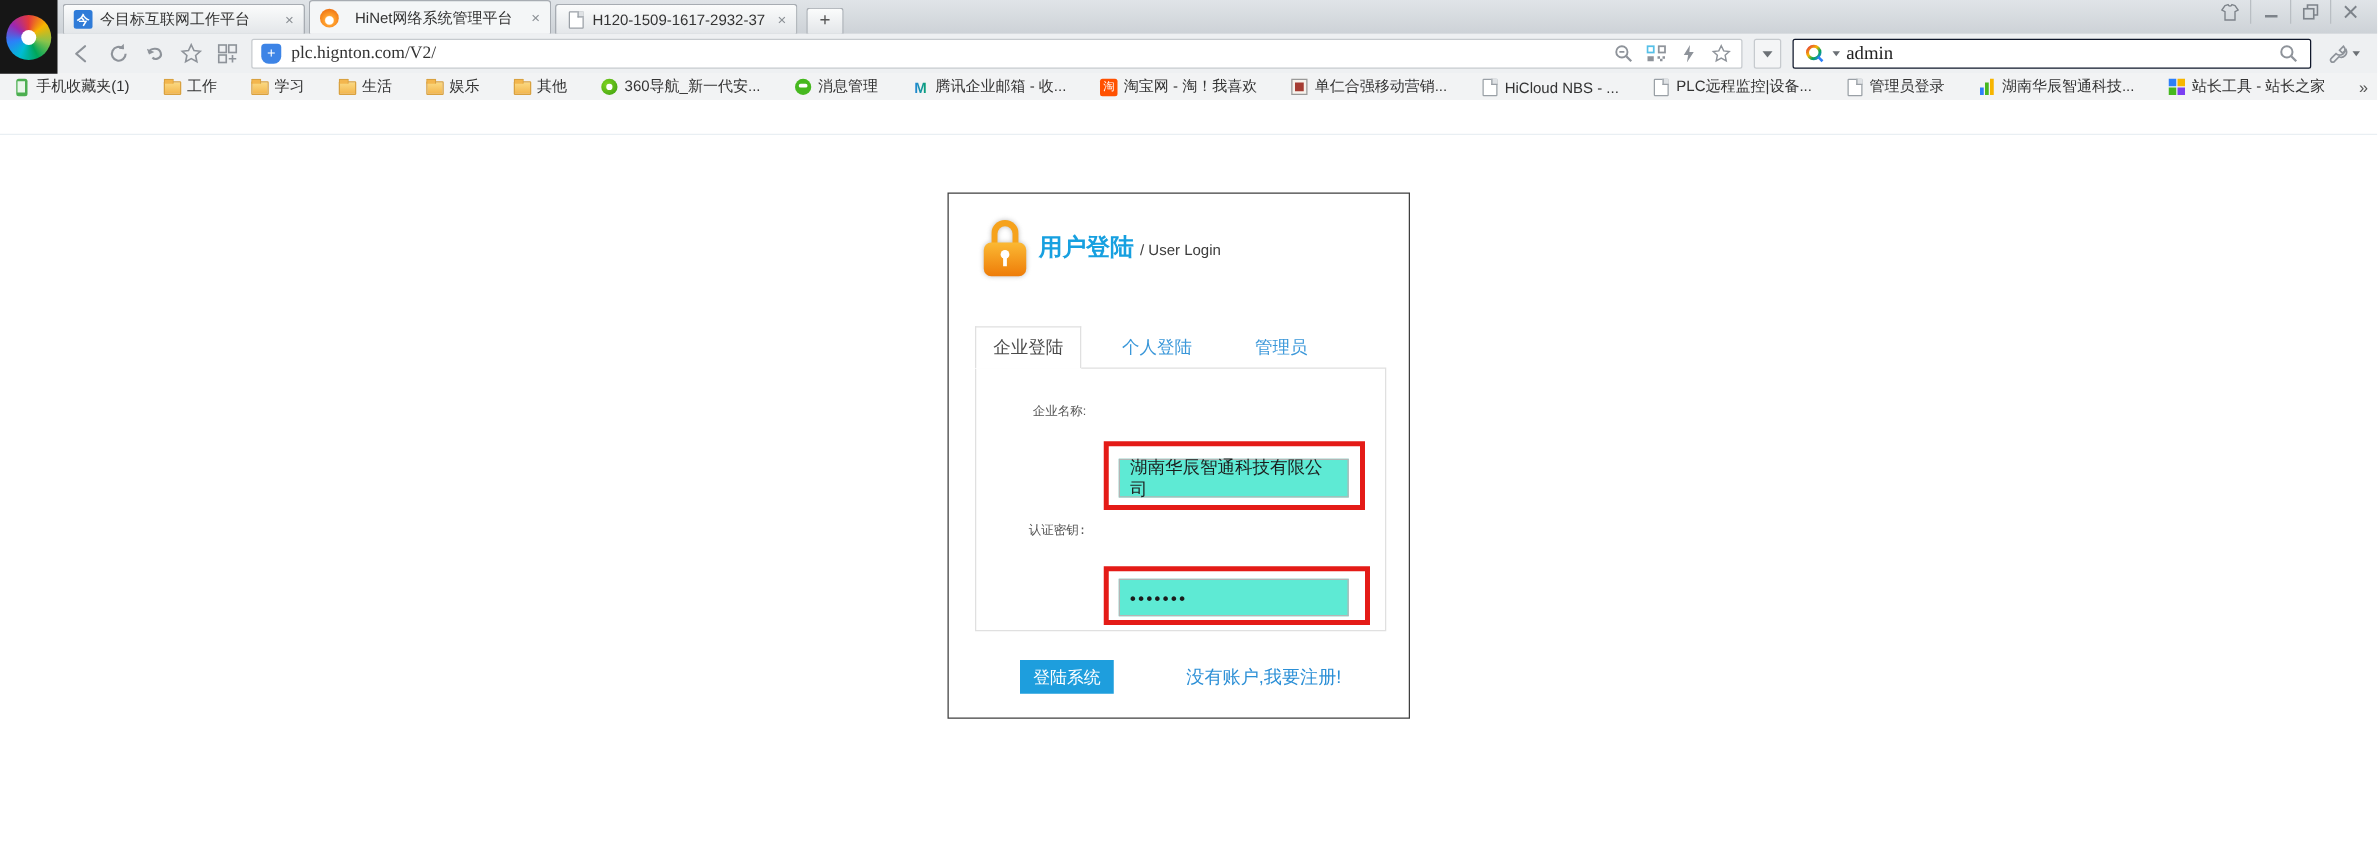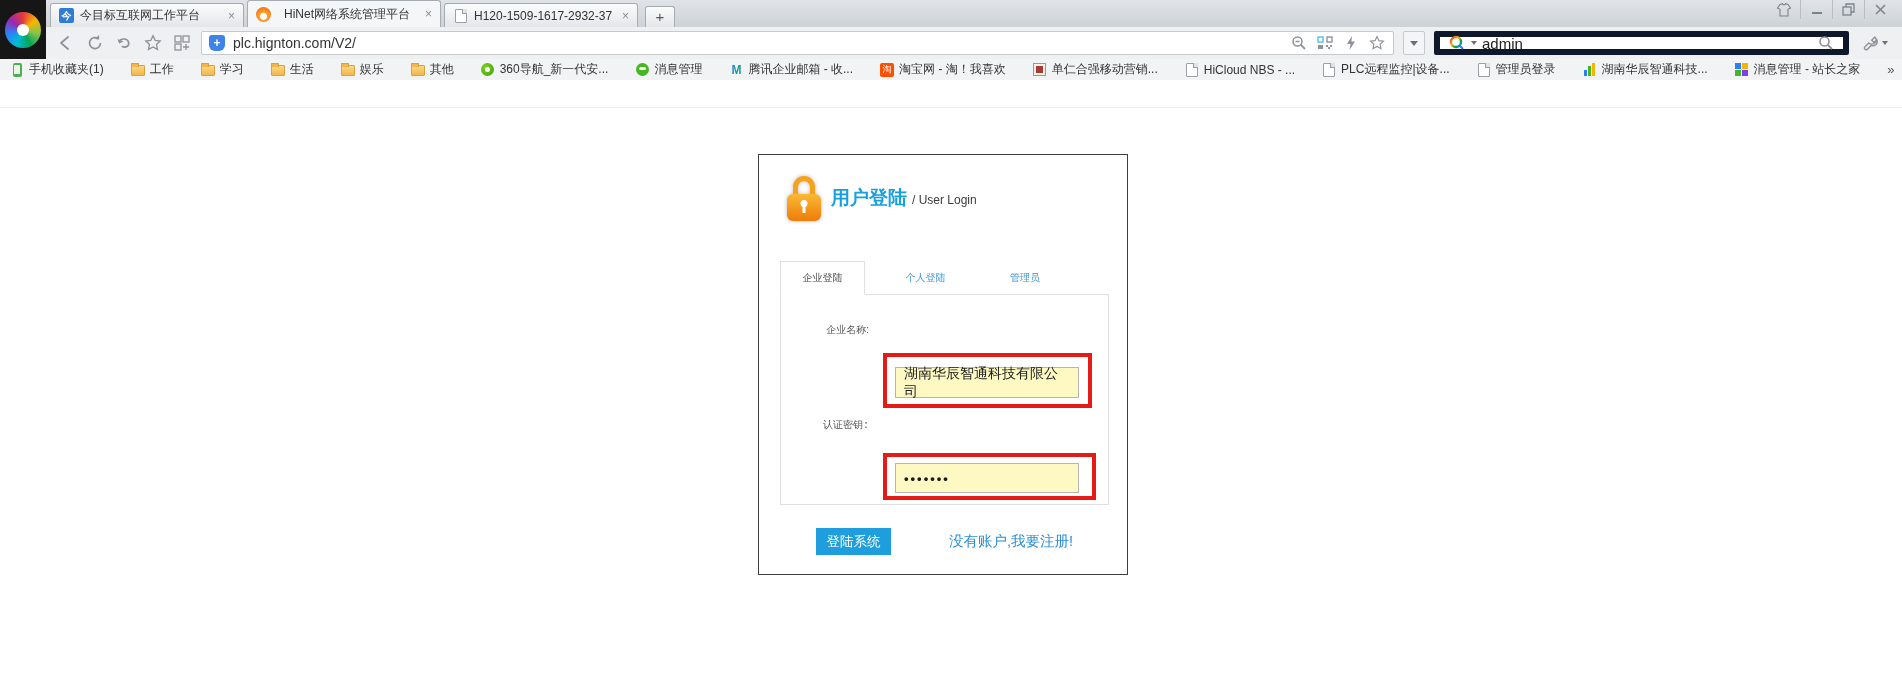--- a/index.html
+++ b/index.html
@@ -29,35 +29,35 @@
   .fav-jin { background:#2f7bd8; border-radius:2px; color:#fff; font-size:10px; font-weight:bold; }
   .fav-flame { border-radius:50%; background:radial-gradient(circle at 50% 62%, #ffffff 0 3px, #ffa12e 4px, #e85d06 100%); }
   .page-ic { width:12px; height:14px; background:#fff; border:1px solid #9aa0a6; border-radius:1px; position:relative; }
   .page-ic::after { content:''; position:absolute; right:-1px; top:-1px; width:4px; height:4px;
           background:#dfe2e5; border-left:1px solid #9aa0a6; border-bottom:1px solid #9aa0a6; }
   .window-controls { position:absolute; right:6px; top:0; display:flex; height:19px; align-items:center; }
   .wc-btn { width:32px; height:19px; display:flex; align-items:center; justify-content:center;
           border-left:1px solid #b9bec3; cursor:pointer; }
   .wc-btn:first-child { border-left:none; }
 
-  .toolbar { height:32px; background:#eef0f2; display:flex; align-items:center; padding:0 10px 0 56px; gap:9px; }
+  .toolbar { height:32px; background:#eef0f2; display:flex; align-items:center; padding:0 10px 0 56px; gap:9px;font-family:Liberation Serif, serif; }
   .nav-ic { width:20px; height:20px; display:flex; align-items:center; justify-content:center; cursor:pointer; }
   .urlbar { flex:1; height:24px; background:#fff; border:1px solid #c6cace; border-radius:2px;
           display:flex; align-items:center; padding:0 7px; gap:8px; cursor:text; }
   .shield { width:16px; height:16px; background:#3d84e6; border-radius:3px 3px 6px 6px; color:#fff;
           font-size:12px; font-weight:bold; display:flex; align-items:center; justify-content:center; }
   .shield::after { content:'+'; margin-top:-1px; }
   .url-text { flex:1; font-size:14px; color:#333; white-space:nowrap; overflow:hidden; }
   .url-ic { width:18px; height:18px; display:flex; align-items:center; justify-content:center; cursor:pointer; }
   .drop-btn { width:22px; height:24px; border:1px solid #c6cace; border-radius:2px; background:#f4f5f6;
           display:flex; align-items:center; justify-content:center; cursor:pointer; }
   .caret { width:0; height:0; border-left:4px solid transparent; border-right:4px solid transparent;
           border-top:5px solid #6b7075; }
   .caret.small { border-left-width:3px; border-right-width:3px; border-top-width:4px; }
-  .searchbox { width:415px; height:24px; background:#fff; border:6px solid #0f172a; border-radius:2px;
+  .searchbox { width:415px; height:24px; background:#fff; border:1px solid #0f172a; border-radius:2px;
           display:flex; align-items:center; padding:0 8px; gap:5px; cursor:text; }
   .search-text { flex:1; font-size:15px; color:#222; }
   .wrench-wrap { display:flex; align-items:center; gap:3px; padding:0 4px; cursor:pointer; }
 
   .bookmarks { height:21px; background:#f2f3f4; display:flex; align-items:center; padding:0 10px;
           font-size:12px; color:#333; white-space:nowrap; overflow:hidden; }
   .bm { display:flex; align-items:center; gap:5px; margin-right:27px; cursor:pointer; }
   .bm-ic { width:14px; height:14px; flex:0 0 auto; display:flex; align-items:center; justify-content:center; }
   .ic-phone { width:9px; height:14px; background:#4caf50; border-radius:2px; position:relative; }
   .ic-phone::after { content:''; position:absolute; left:1.5px; top:2px; right:1.5px; bottom:3px; background:#e8f5e9; }
@@ -99,33 +99,33 @@
   .lock-body { width:34px; height:27px; background:linear-gradient(#fbb934,#ee7c08); border-radius:6px;
           margin:-1px auto 0; position:relative; }
   .lock-key { position:absolute; left:50%; top:6px; transform:translateX(-50%); width:7px; height:7px;
           background:#fff; border-radius:50%; }
   .lock-key::after { content:''; position:absolute; left:2px; top:5px; width:3px; height:8px; background:#fff; }
   .login-title { position:absolute; left:72px; top:30px; display:flex; align-items:baseline; gap:5px; }
   .login-title .main { font-size:19px; font-weight:bold; color:#16a0e0; }
   .login-title .sub { font-size:12px; color:#3c3c3c; }
 
   .login-tabs { position:absolute; left:21px; top:106px; display:flex; align-items:flex-end; z-index:3; }
-  .ltab { height:34px; display:flex; align-items:center; justify-content:center; font-size:10px; cursor:pointer; }
+  .ltab { height:34px; display:flex; align-items:center; justify-content:center; font-size:14px; cursor:pointer; }
   .ltab.active { width:85px; background:#fff; border:1px solid #e0e0e0; border-bottom:1px solid #fff; color:#4a4a4a; }
   .ltab.plain { color:#3a97d9; width:85px; }
   .ltab.plain.t2 { margin-left:18px; }
   .ltab.plain.t3 { width:70px; margin-left:22px;font-family:Liberation Serif, serif; }
 
   .login-fieldset { position:absolute; left:21px; top:139px; width:329px; height:211px;
           border:1px solid #e0e0e0; background:#fff; z-index:1; }
   .f-label { position:absolute; left:38px; width:50px; text-align:right; font-size:10px;
           color:#555; line-height:1.45; }
   .f-label.l1 { top:28px; }
   .f-label.l2 { top:124px;font-family:Liberation Mono, monospace; }
-  .f-input { position:absolute; left:114px; width:184px; height:31px; background:#fef9c3;
+  .f-input { position:absolute; left:114px; width:184px; height:31px; background:#5eead4;
           border:1px solid #b5b5b5; font-size:14px; color:#1c1c1c; display:flex; align-items:center;
           padding:0 8px; cursor:text; }
   .f-input.i1 { top:72px; }
   .f-input.i2 { top:168px; height:30px; font-size:13px; font-weight:bold; letter-spacing:2px; }
   .red-box { position:absolute; border:4px solid #e41b17; background:transparent; z-index:4; pointer-events:none; }
   .red-box.r1 { left:102px; top:58px; width:209px; height:55px; }
   .red-box.r2 { left:102px; top:158px; width:213px; height:47px; }
 
   .login-btn { position:absolute; left:57px; top:373px; width:75px; height:27px; background:#1e9edd;
           color:#fff; font-size:13.5px; display:flex; align-items:center; justify-content:center; cursor:pointer; }
@@ -386,21 +386,21 @@
       </span>
       <span class="bm">
         <span class="bm-ic">
             <span class="ic-grid4">
               <i></i>
               <i></i>
               <i></i>
               <i></i>
             </span>
           </span>
-        <span>消息管理 - 站长之家</span>
+        <span>站长工具 - 站长之家</span>
       </span>
       <span class="bm-chevron">»</span>
     </div>
   </div>
 
   <div class="page">
     <div class="page-topline"></div>
 
     <div class="login-panel">
       <div class="lock">

